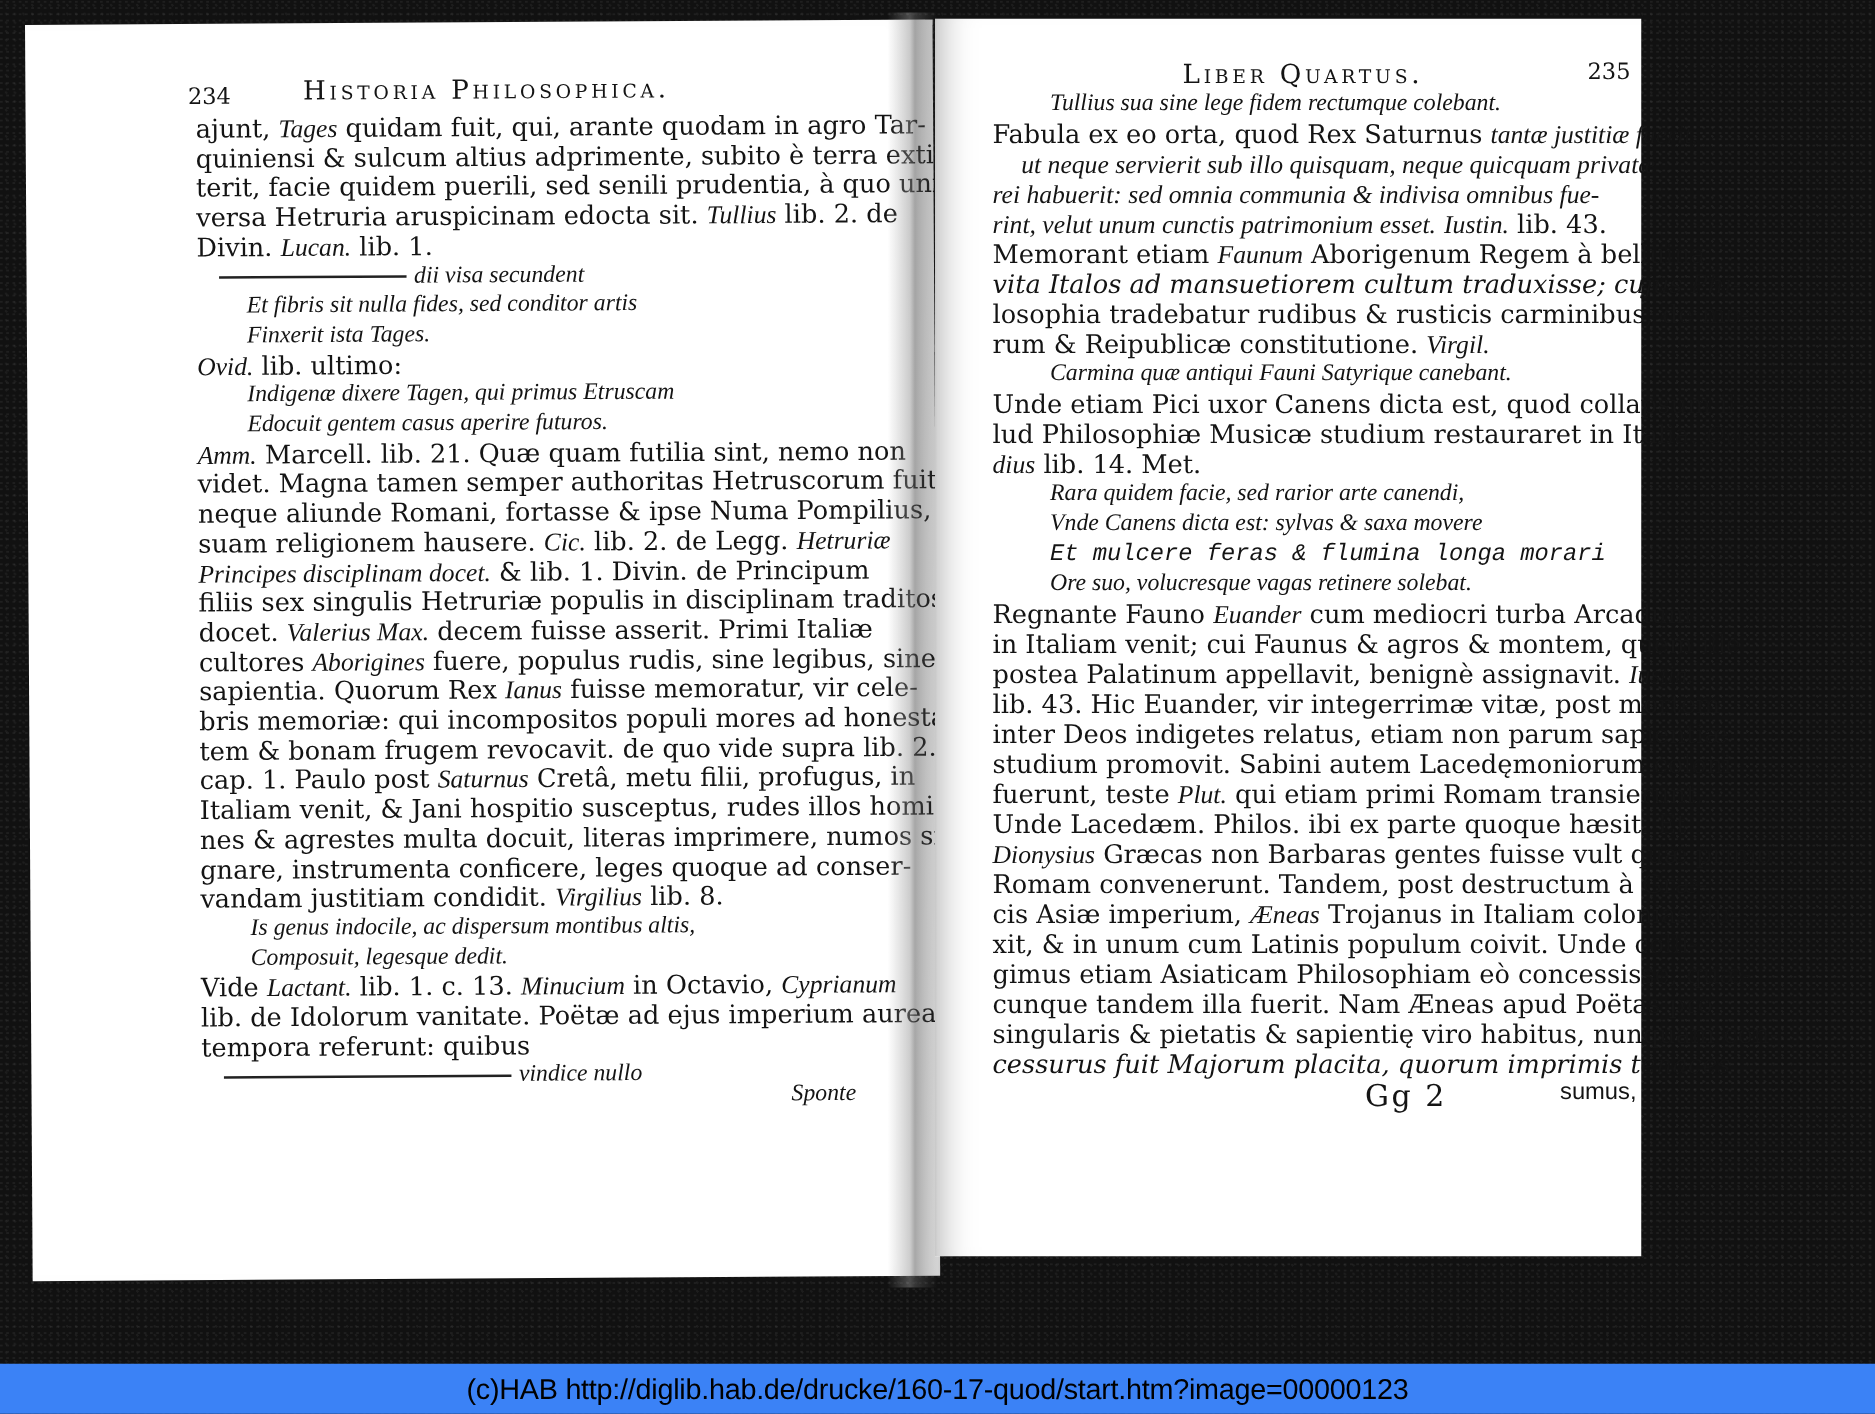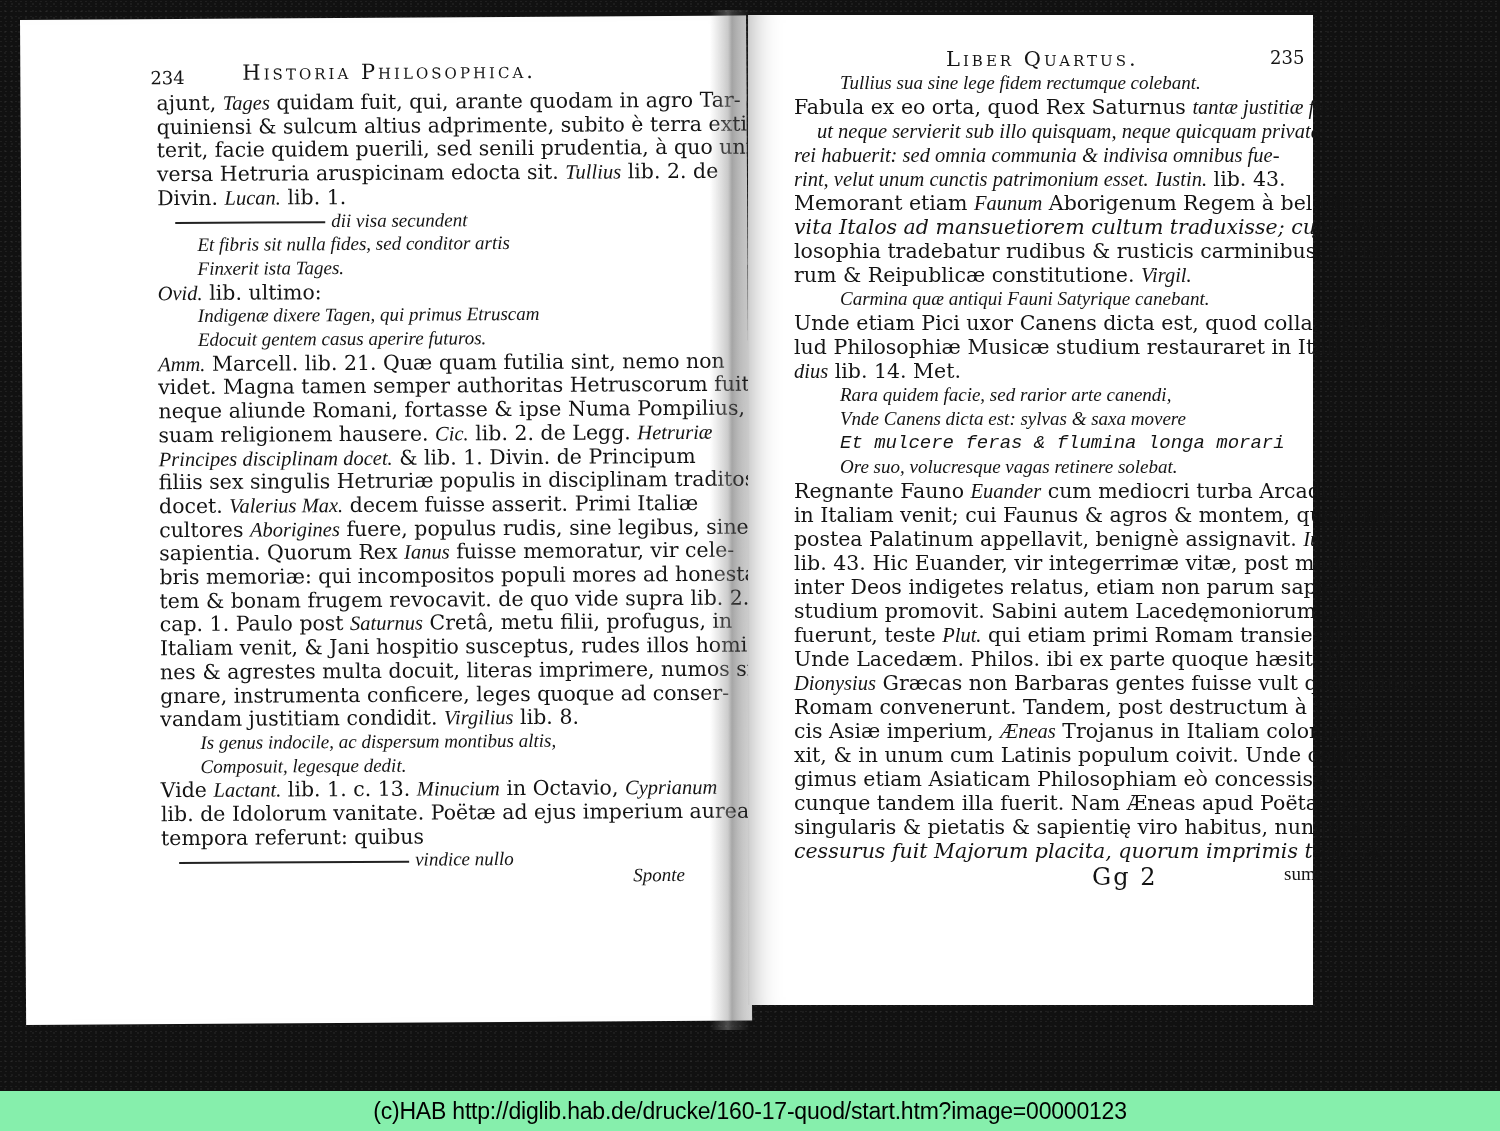--- a/index.html
+++ b/index.html
@@ -45,21 +45,21 @@
     .line i { font-style: italic; font-family: "Liberation Serif", serif; }
     .verse { font-style: italic; font-family: "Liberation Serif", serif; font-size: 19px; }
     .rule-line {
       display: inline-block; vertical-align: middle; height: 2px; background: #222;
       margin-right: 6px;
     }
     .catchword { position: absolute; font-style: italic; font-family: "Liberation Serif", serif; font-size: 19px; }
     .signature { position: absolute; font-size: 24px; letter-spacing: 2px; }
     .caption-bar {
       position: absolute; left: 0; top: 1091px; width: 1500px; height: 40px;
-      background: #86efac; display: flex; align-items: center; justify-content: center;
+      background: #3b82f6; display: flex; align-items: center; justify-content: center;
     }
     .caption-bar span {
       font-family: "Liberation Sans", sans-serif; font-size: 23px; color: #000;
       letter-spacing: -0.2px;
     }
   </style>
 </head>
 <body>
 
 <div class="scan">
@@ -136,21 +136,21 @@
         <div class="line" style="top: 600px; left: 0px;"><i>Dionysius</i><span> Græcas non Barbaras gentes fuisse vult quæ primo</span></div>
         <div class="line" style="top: 624px; left: 0px;"><span>Romam convenerunt.  Tandem, post destructum à Græ-</span></div>
         <div class="line" style="top: 648px; left: 0px;"><span>cis Asiæ imperium, </span><i>Æneas</i><span> Trojanus in Italiam colonias du-</span></div>
         <div class="line" style="top: 672px; left: 0px;"><span>xit, &amp; in unum cum Latinis populum coivit.  Unde colli-</span></div>
         <div class="line" style="top: 696px; left: 0px;"><span>gimus etiam Asiaticam Philosophiam eò concessisse, quæ-</span></div>
         <div class="line" style="top: 720px; left: 0px;"><span>cunque tandem illa fuerit.  Nam Æneas apud Poëtas pro</span></div>
         <div class="line" style="top: 744px; left: 0px;"><span>singularis &amp; pietatis &amp; sapientię viro habitus, nunquam con-</span></div>
         <div class="line" style="top: 768px; left: 0px; font-style: italic;"><span>cessurus fuit Majorum placita, quorum imprimis tenaces</span></div>
       </div>
     <div class="signature" style="left:344px; top:848px;">Gg 2</div>
-    <div class="catchword" style="left:500px; top:848px; font-style:normal; font-family:Liberation Serif, serif;margin-left:36px;">sumus,</div>
+    <div class="catchword" style="left:500px; top:848px; font-style:normal; font-family:Liberation Sans, sans-serif;">sumus,</div>
   </div>
 
   <div class="gutter-shadow"></div>
 </div>
 
 <div class="caption-bar">
   <span>(c)HAB http://diglib.hab.de/drucke/160-17-quod/start.htm?image=00000123</span>
 </div>
 
 </body></html>

